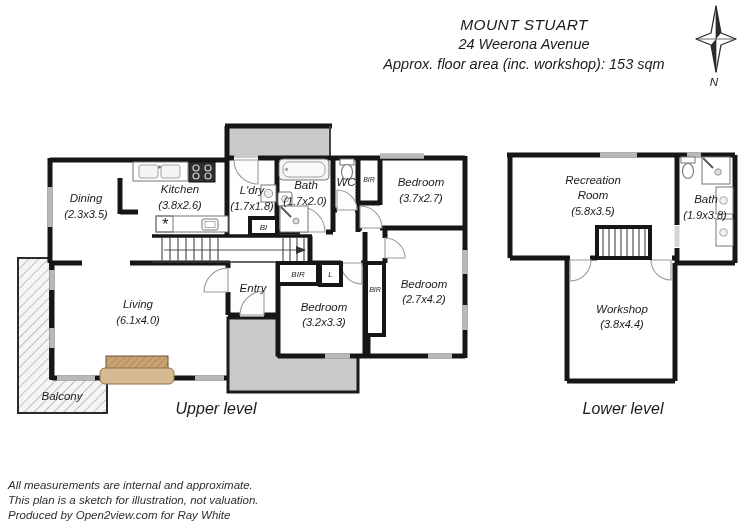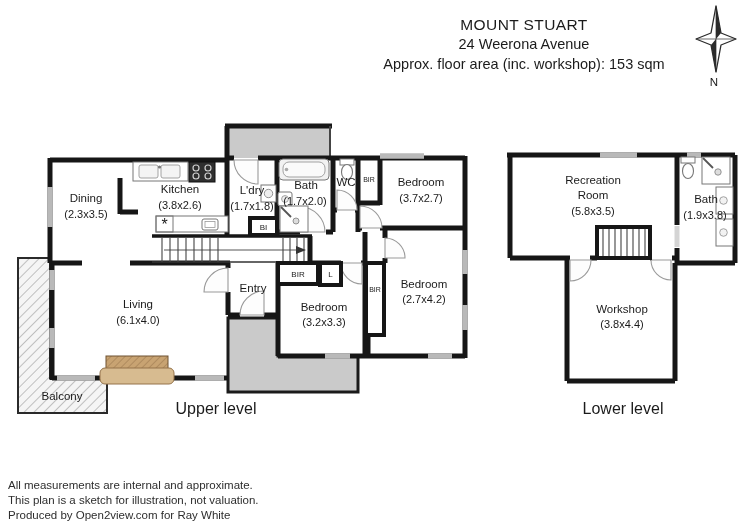--- a/index.html
+++ b/index.html
@@ -1,16 +1,16 @@
 <!DOCTYPE html>
 <html><head>
 <meta charset="utf-8">
 <style>
   html,body{margin:0;padding:0;background:#ffffff;}
-  .page{width:750px;height:530px;position:relative;background:#fff;font-family:"Liberation Sans",sans-serif;}
+  .page{width:750px;height:530px;position:relative;background:#fff;font-family:"Liberation Sans",sans-serif;font-style:italic;}
   svg text{font-family:"Liberation Sans",sans-serif;fill:#1b1b1b;}
   .title{font-size:15.5px;text-anchor:middle;letter-spacing:.4px;}
   .subtitle{font-size:14.5px;text-anchor:middle;}
   .room-name{font-size:11.5px;text-anchor:middle;}
   .room-dims{font-size:11px;text-anchor:middle;}
   .tiny-label{font-size:8px;text-anchor:middle;}
   .micro-label{font-size:7px;text-anchor:middle;}
   .level-caption{font-size:16px;text-anchor:middle;}
   .footer-line{font-size:11.5px;fill:#2e2e2e;}
   .north-label{font-size:11.5px;text-anchor:middle;}

